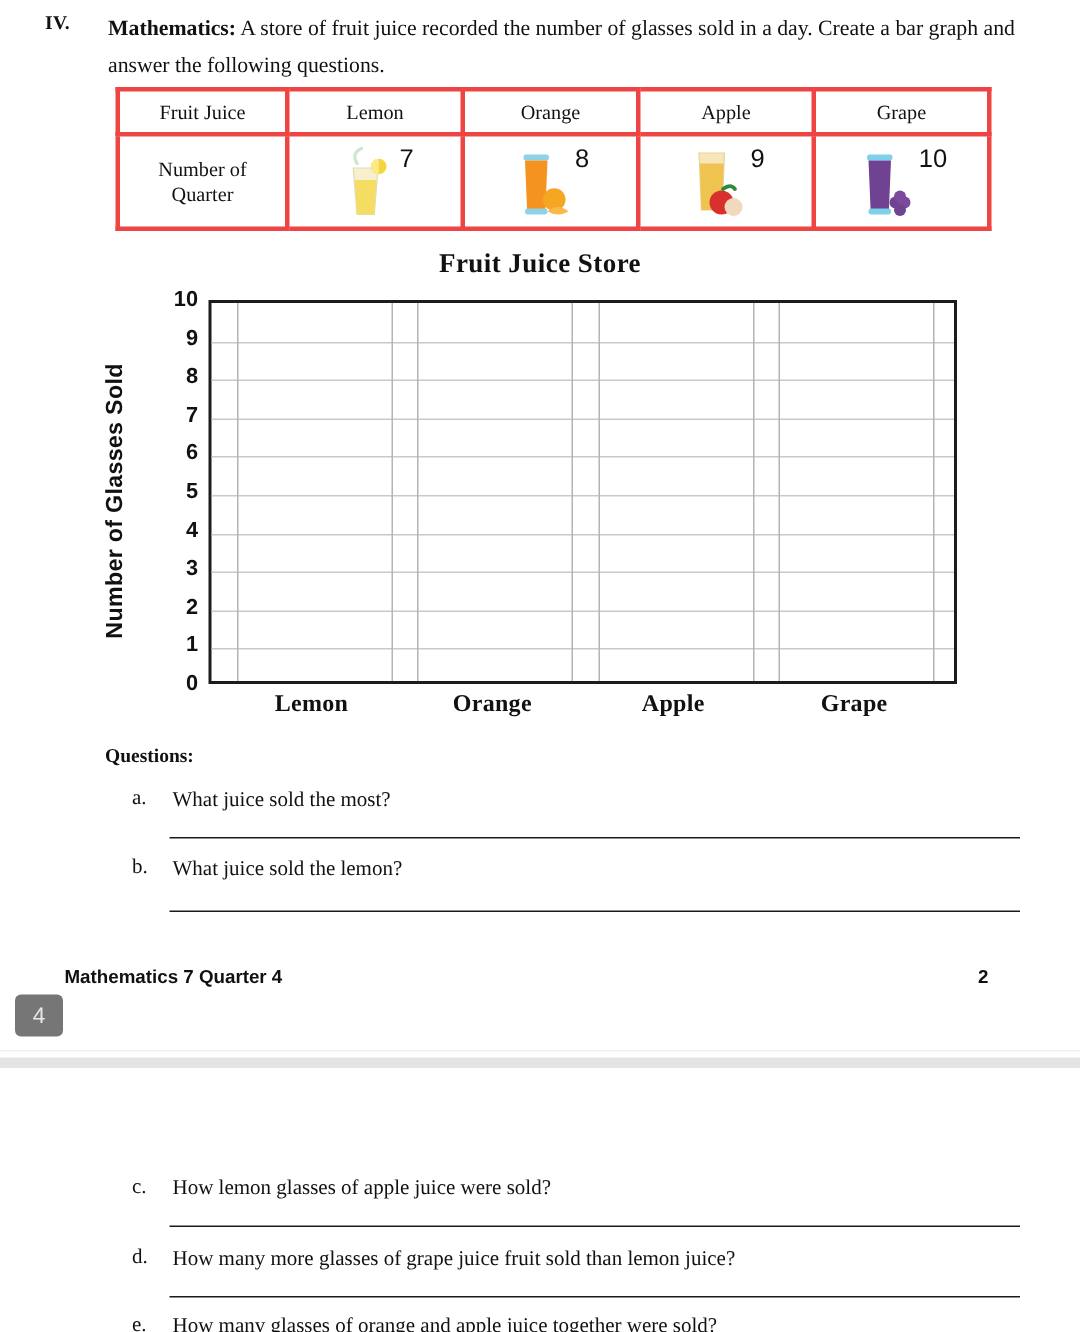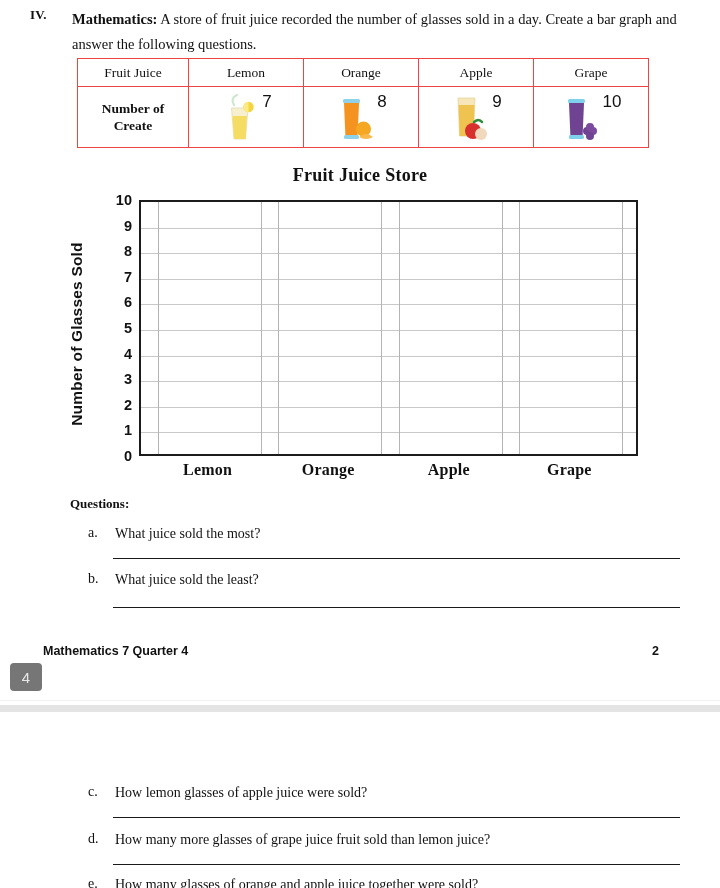--- a/index.html
+++ b/index.html
@@ -48,31 +48,31 @@
 
   
   .data-table {
     position: absolute;
     left: 77px; top: 58px;
     width: 566px;
     border-collapse: collapse;
     table-layout: fixed;
   }
   .data-table td {
-    border: 1px solid #ef4444;
+    border: 3px solid #ef4444;
     text-align: center;
     vertical-align: middle;
     font-size: 13.5px;
     padding: 0;
   }
   .data-table tr.head-row td { height: 27px; }
   .data-table tr.body-row td { height: 60px; }
   .col-label { width: 110px; }
   .col-item  { width: 114px; }
-  .row-head-label { line-height: 17px; font-weight: bold; }
+  .row-head-label { line-height: 17px; }
 
   
   .glass-cell-inner {
     display: flex;
     align-items: center;
     justify-content: center;
     gap: 2px;
     height: 58px;
   }
   .glass-art {
@@ -272,21 +272,21 @@
         <tr class="head-row">
       <td class="col-label">Fruit Juice</td>
       <td class="col-item">Lemon</td>
       <td class="col-item">Orange</td>
       <td class="col-item">Apple</td>
       <td class="col-item">Grape</td>
     </tr>
     <tr class="body-row">
       <td class="col-label">
         <div class="row-head-label">Number of</div>
-        <div class="row-head-label">Create</div>
+        <div class="row-head-label">Quarter</div>
       </td>
 
       <td>
         <div class="glass-cell-inner">
           <span class="glass-art">
             <svg width="40" height="52" viewBox="0 0 40 52">
               <path d="M14 14 Q10 7 17 4" stroke="#cfe6cf" stroke-width="2.2" fill="none" stroke-linecap="round"></path>
               <path d="M11.5 17 L28 17 L25.5 48 L14 48 Z" fill="#f7f0cf" stroke="#e2dab6" stroke-width="0.8"></path>
               <path d="M12.6 25 L26.9 25 L25.5 48 L14 48 Z" fill="#f5dc62"></path>
               <circle cx="28.5" cy="16" r="5.2" fill="#f5d53f"></circle>
@@ -390,21 +390,21 @@
     <div class="questions-heading">Questions:</div>
 
     <div class="q-item" style="top:29px">
       <span class="q-letter">a.</span>
       <div class="q-text">What juice sold the most?</div>
     </div>
     <div class="answer-rule" style="top:62px"></div>
 
     <div class="q-item" style="top:75px">
       <span class="q-letter">b.</span>
-      <div class="q-text">What juice sold the least?</div>
+      <div class="q-text">What juice sold the lemon?</div>
     </div>
     <div class="answer-rule" style="top:111px"></div>
   </div>
 
   <div class="footer-left">Mathematics 7 Quarter 4</div>
   <div class="footer-right">2</div>
   <div class="page-badge">4</div>
 </div>
 
 <div id="page-gap">

